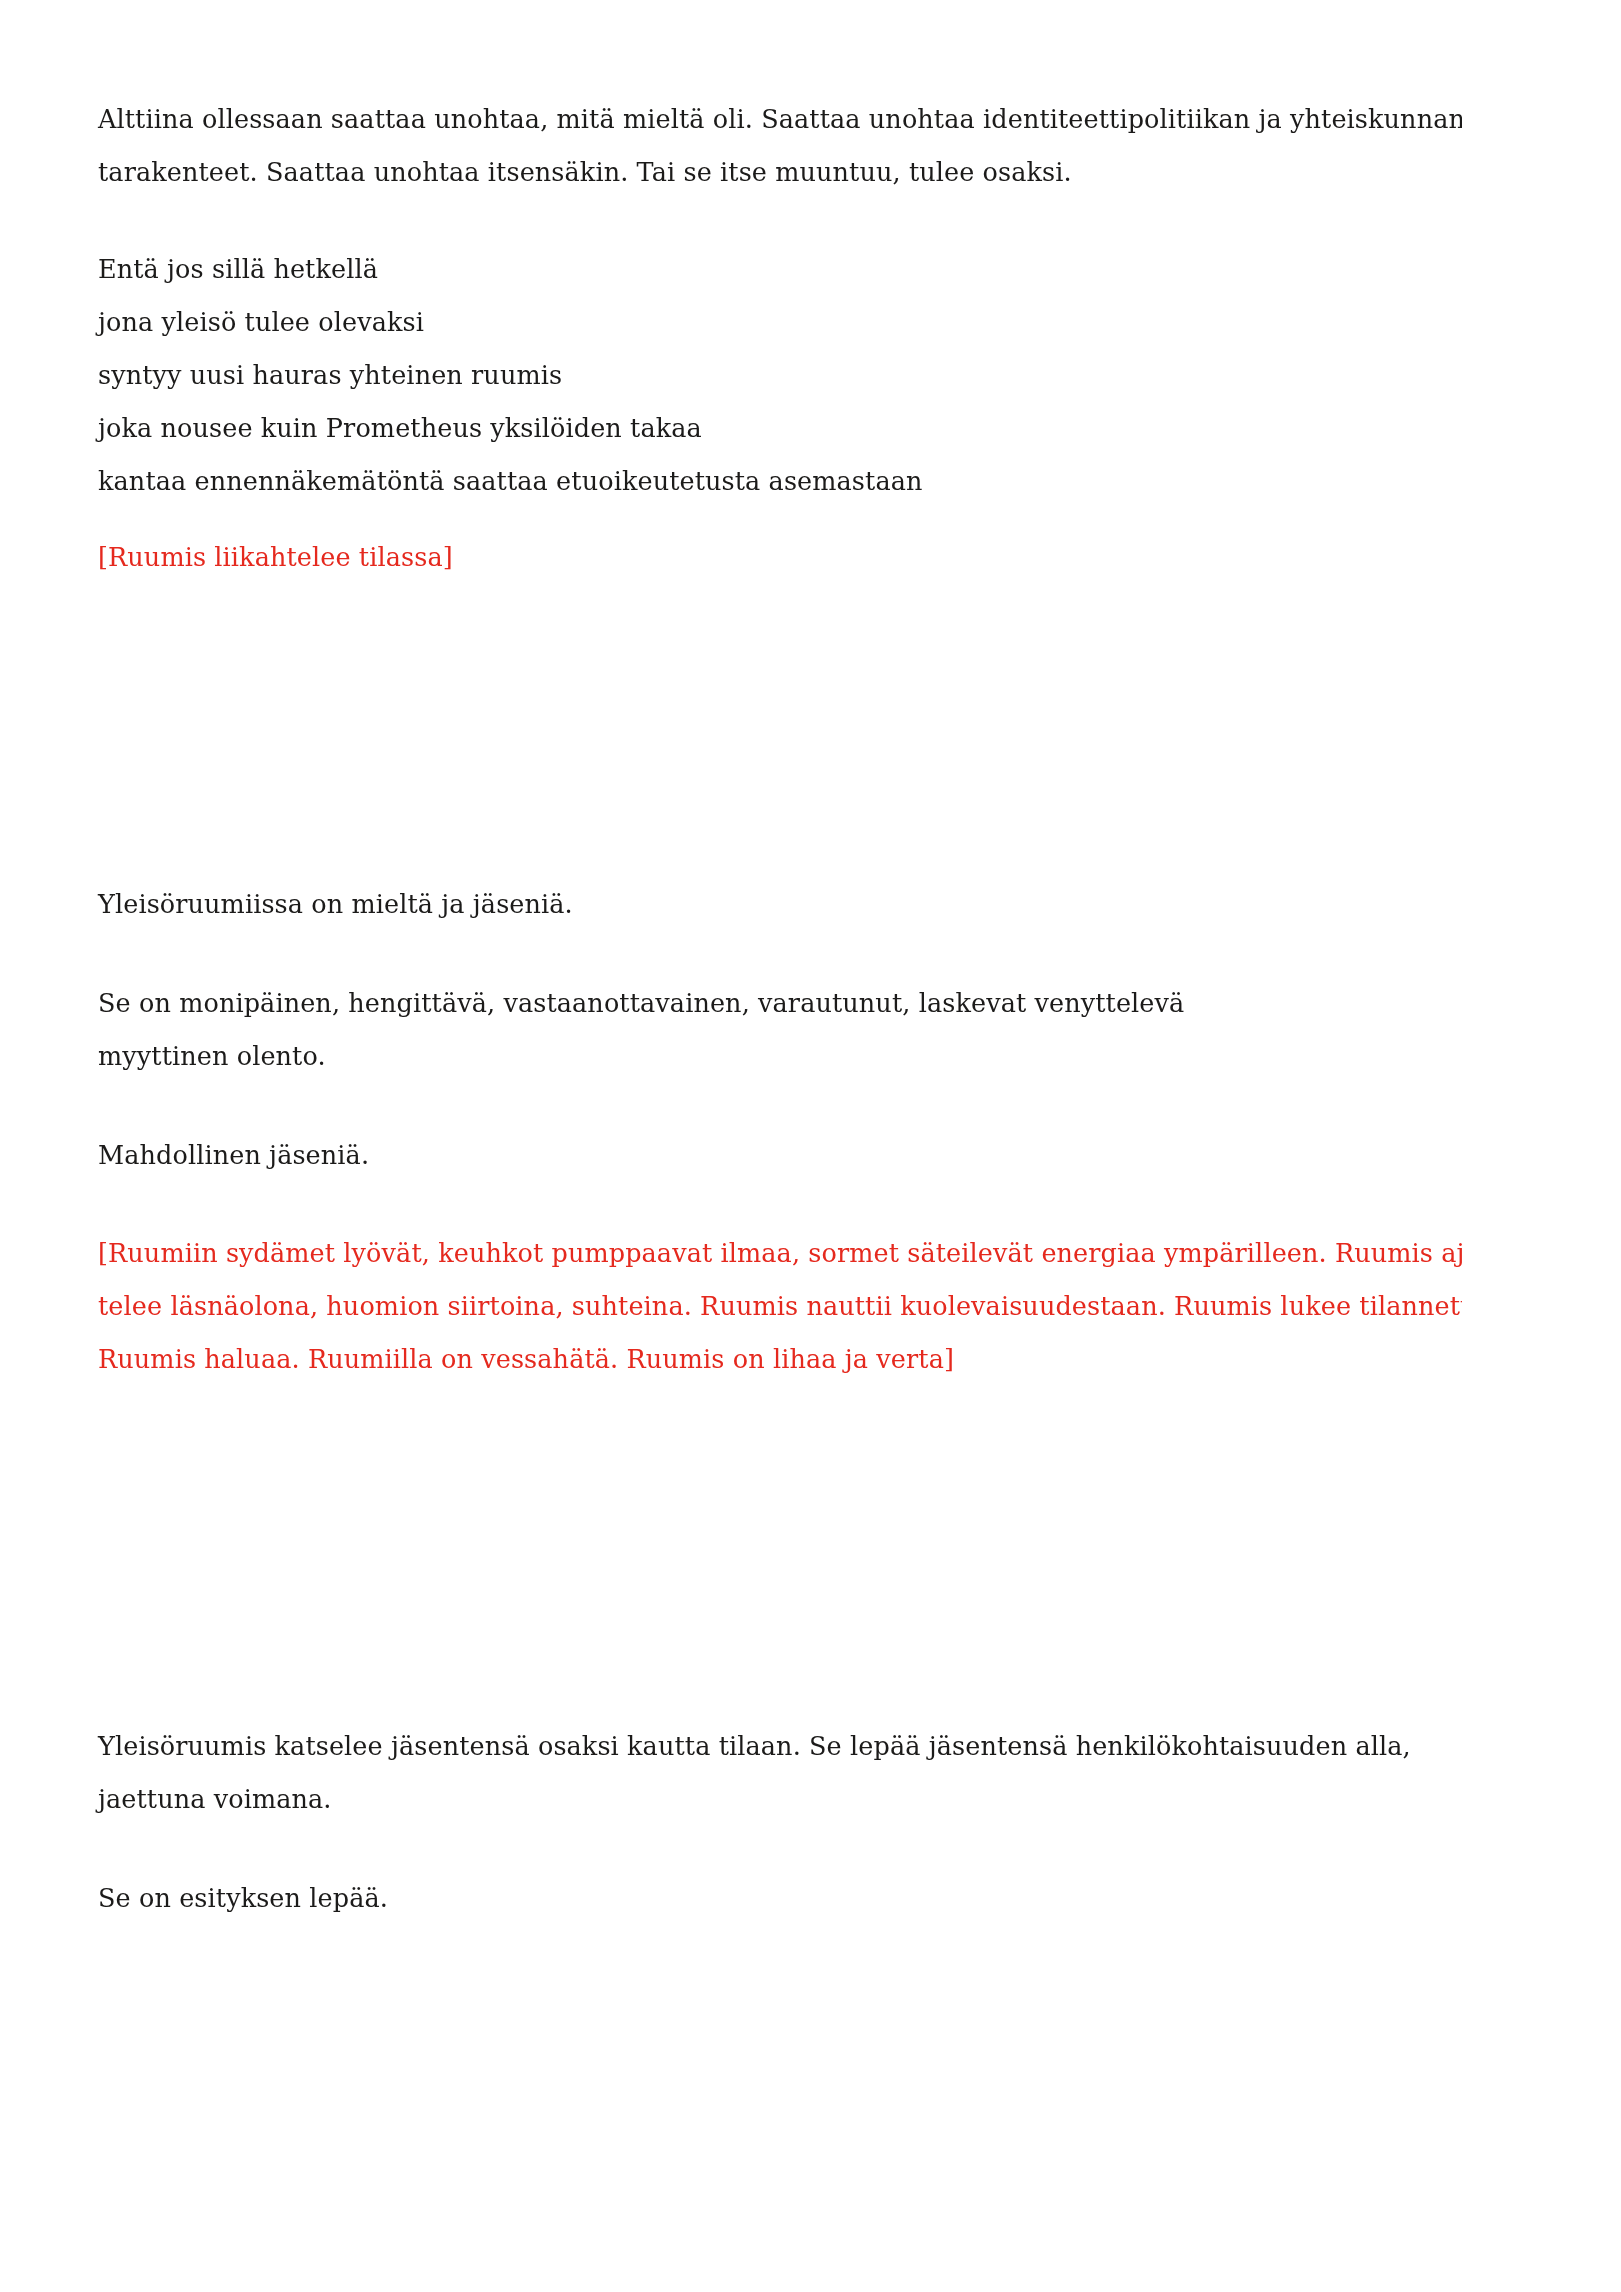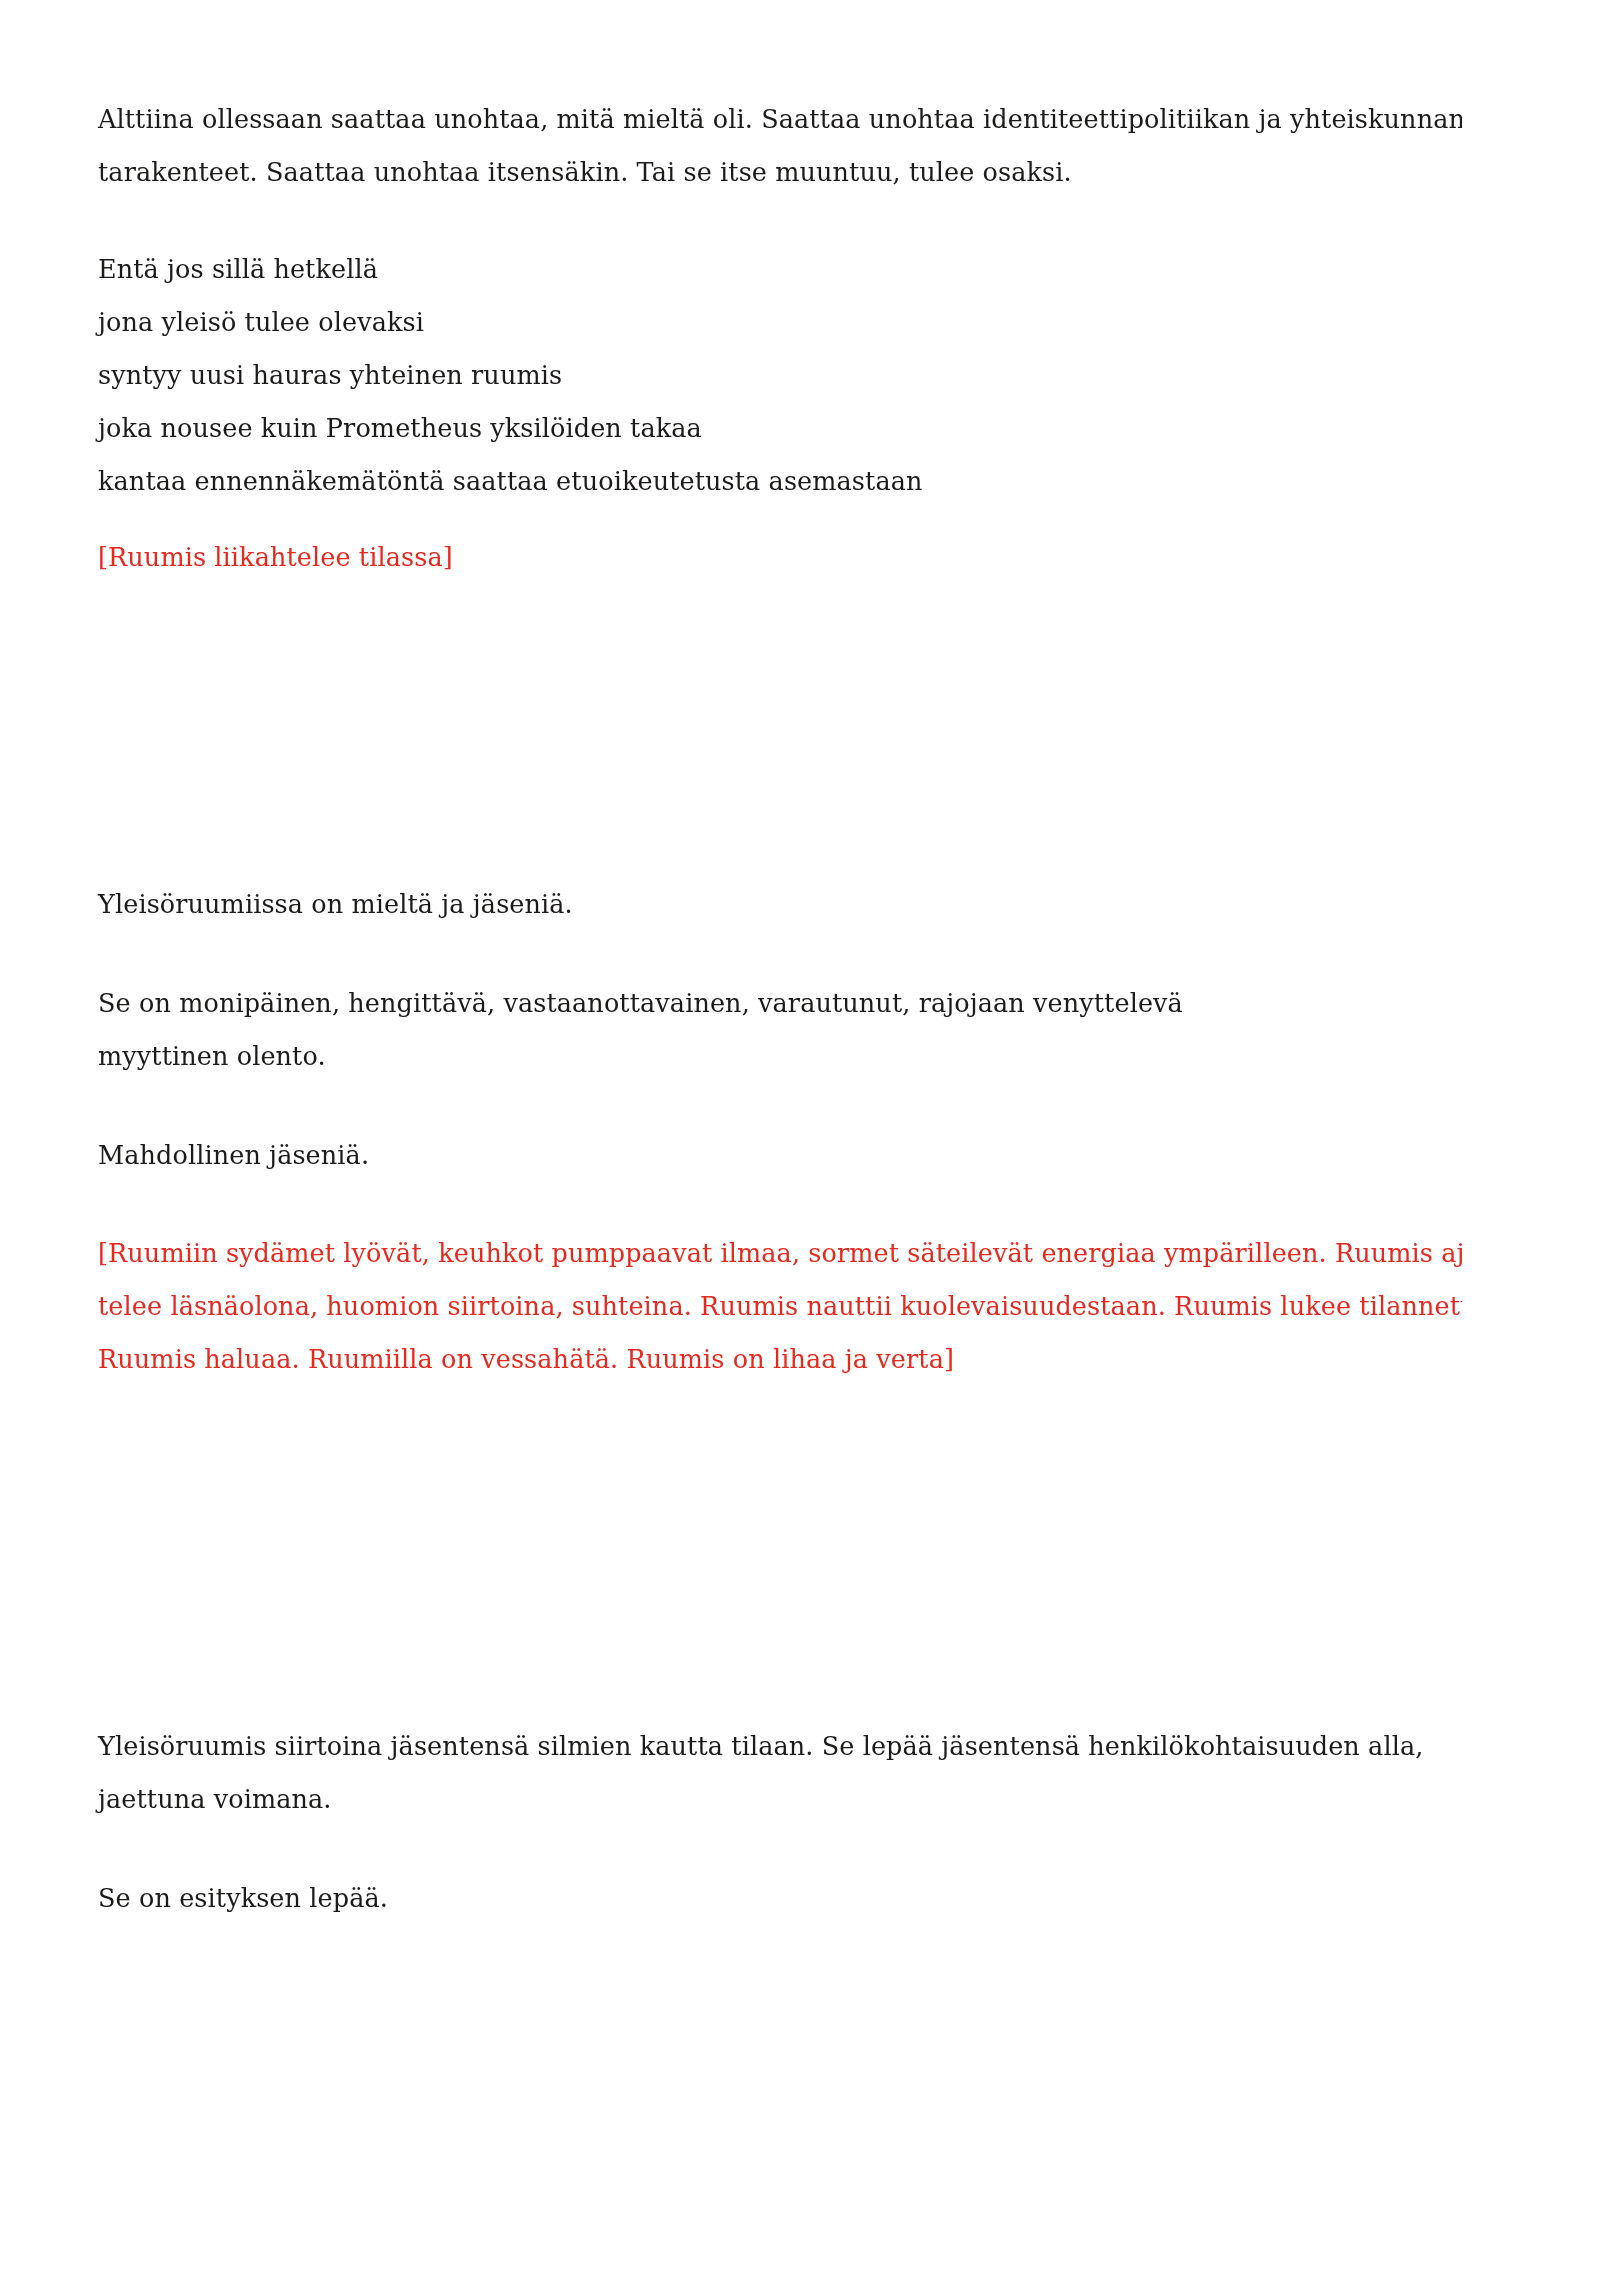--- a/index.html
+++ b/index.html
@@ -46,29 +46,29 @@
   <p class="block" style="top: 243px;">Entä jos sillä hetkellä
 jona yleisö tulee olevaksi
 syntyy uusi hauras yhteinen ruumis
 joka nousee kuin Prometheus yksilöiden takaa
 kantaa ennennäkemätöntä saattaa etuoikeutetusta asemastaan</p>
 
   <p class="block red" style="top: 531px;">[Ruumis liikahtelee tilassa]</p>
 
   <p class="block" style="top: 878px;">Yleisöruumiissa on mieltä ja jäseniä.</p>
 
-  <p class="block" style="top: 977px;">Se on monipäinen, hengittävä, vastaanottavainen, varautunut, rajojaan venyttelevä
+  <p class="block" style="top: 977px;">Se on monipäinen, hengittävä, vastaanottavainen, varautunut, laskevat venyttelevä
 myyttinen olento.</p>
 
   <p class="block" style="top: 1129px;">Mahdollinen jäseniä.</p>
 
   <p class="block red" style="top: 1227px;">[Ruumiin sydämet lyövät, keuhkot pumppaavat ilmaa, sormet säteilevät energiaa ympärilleen. Ruumis ajat-
 telee läsnäolona, huomion siirtoina, suhteina. Ruumis nauttii kuolevaisuudestaan. Ruumis lukee tilannetta.
 Ruumis haluaa. Ruumiilla on vessahätä. Ruumis on lihaa ja verta]</p>
 
-  <p class="block" style="top: 1720px;">Yleisöruumis siirtoina jäsentensä silmien kautta tilaan. Se lepää jäsentensä henkilökohtaisuuden alla,
+  <p class="block" style="top: 1720px;">Yleisöruumis katselee jäsentensä osaksi kautta tilaan. Se lepää jäsentensä henkilökohtaisuuden alla,
 jaettuna voimana.</p>
 
   <p class="block" style="top: 1872px;">Se on esityksen lepää.</p>
 
 
 </div>
 
 
 </body></html>

